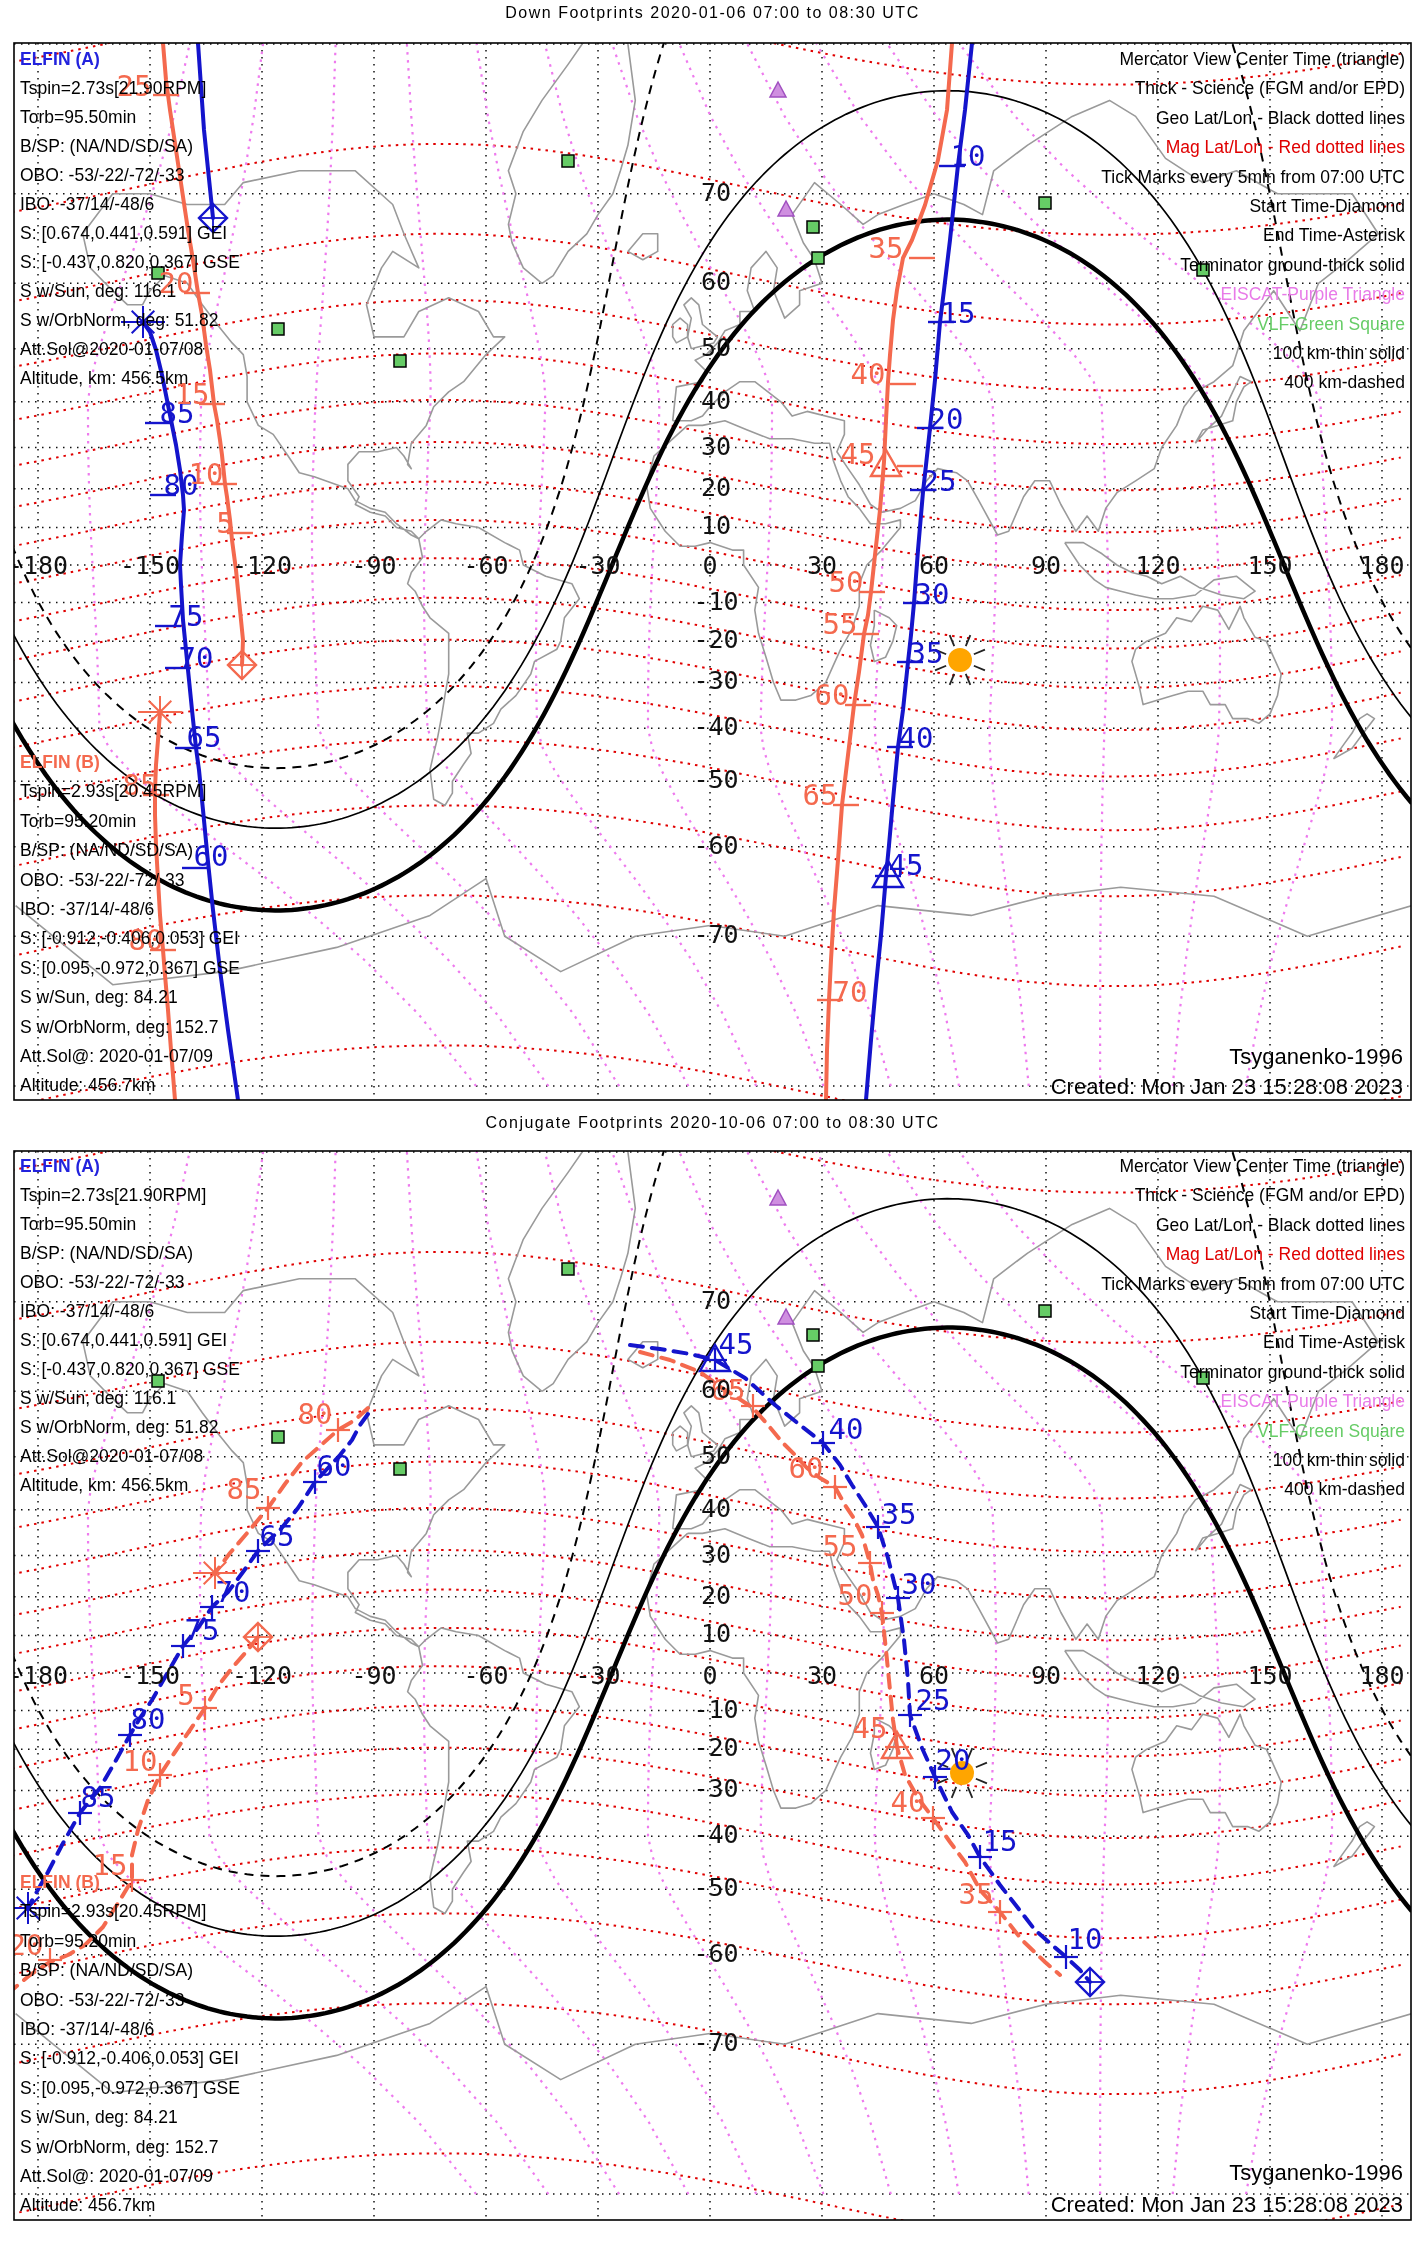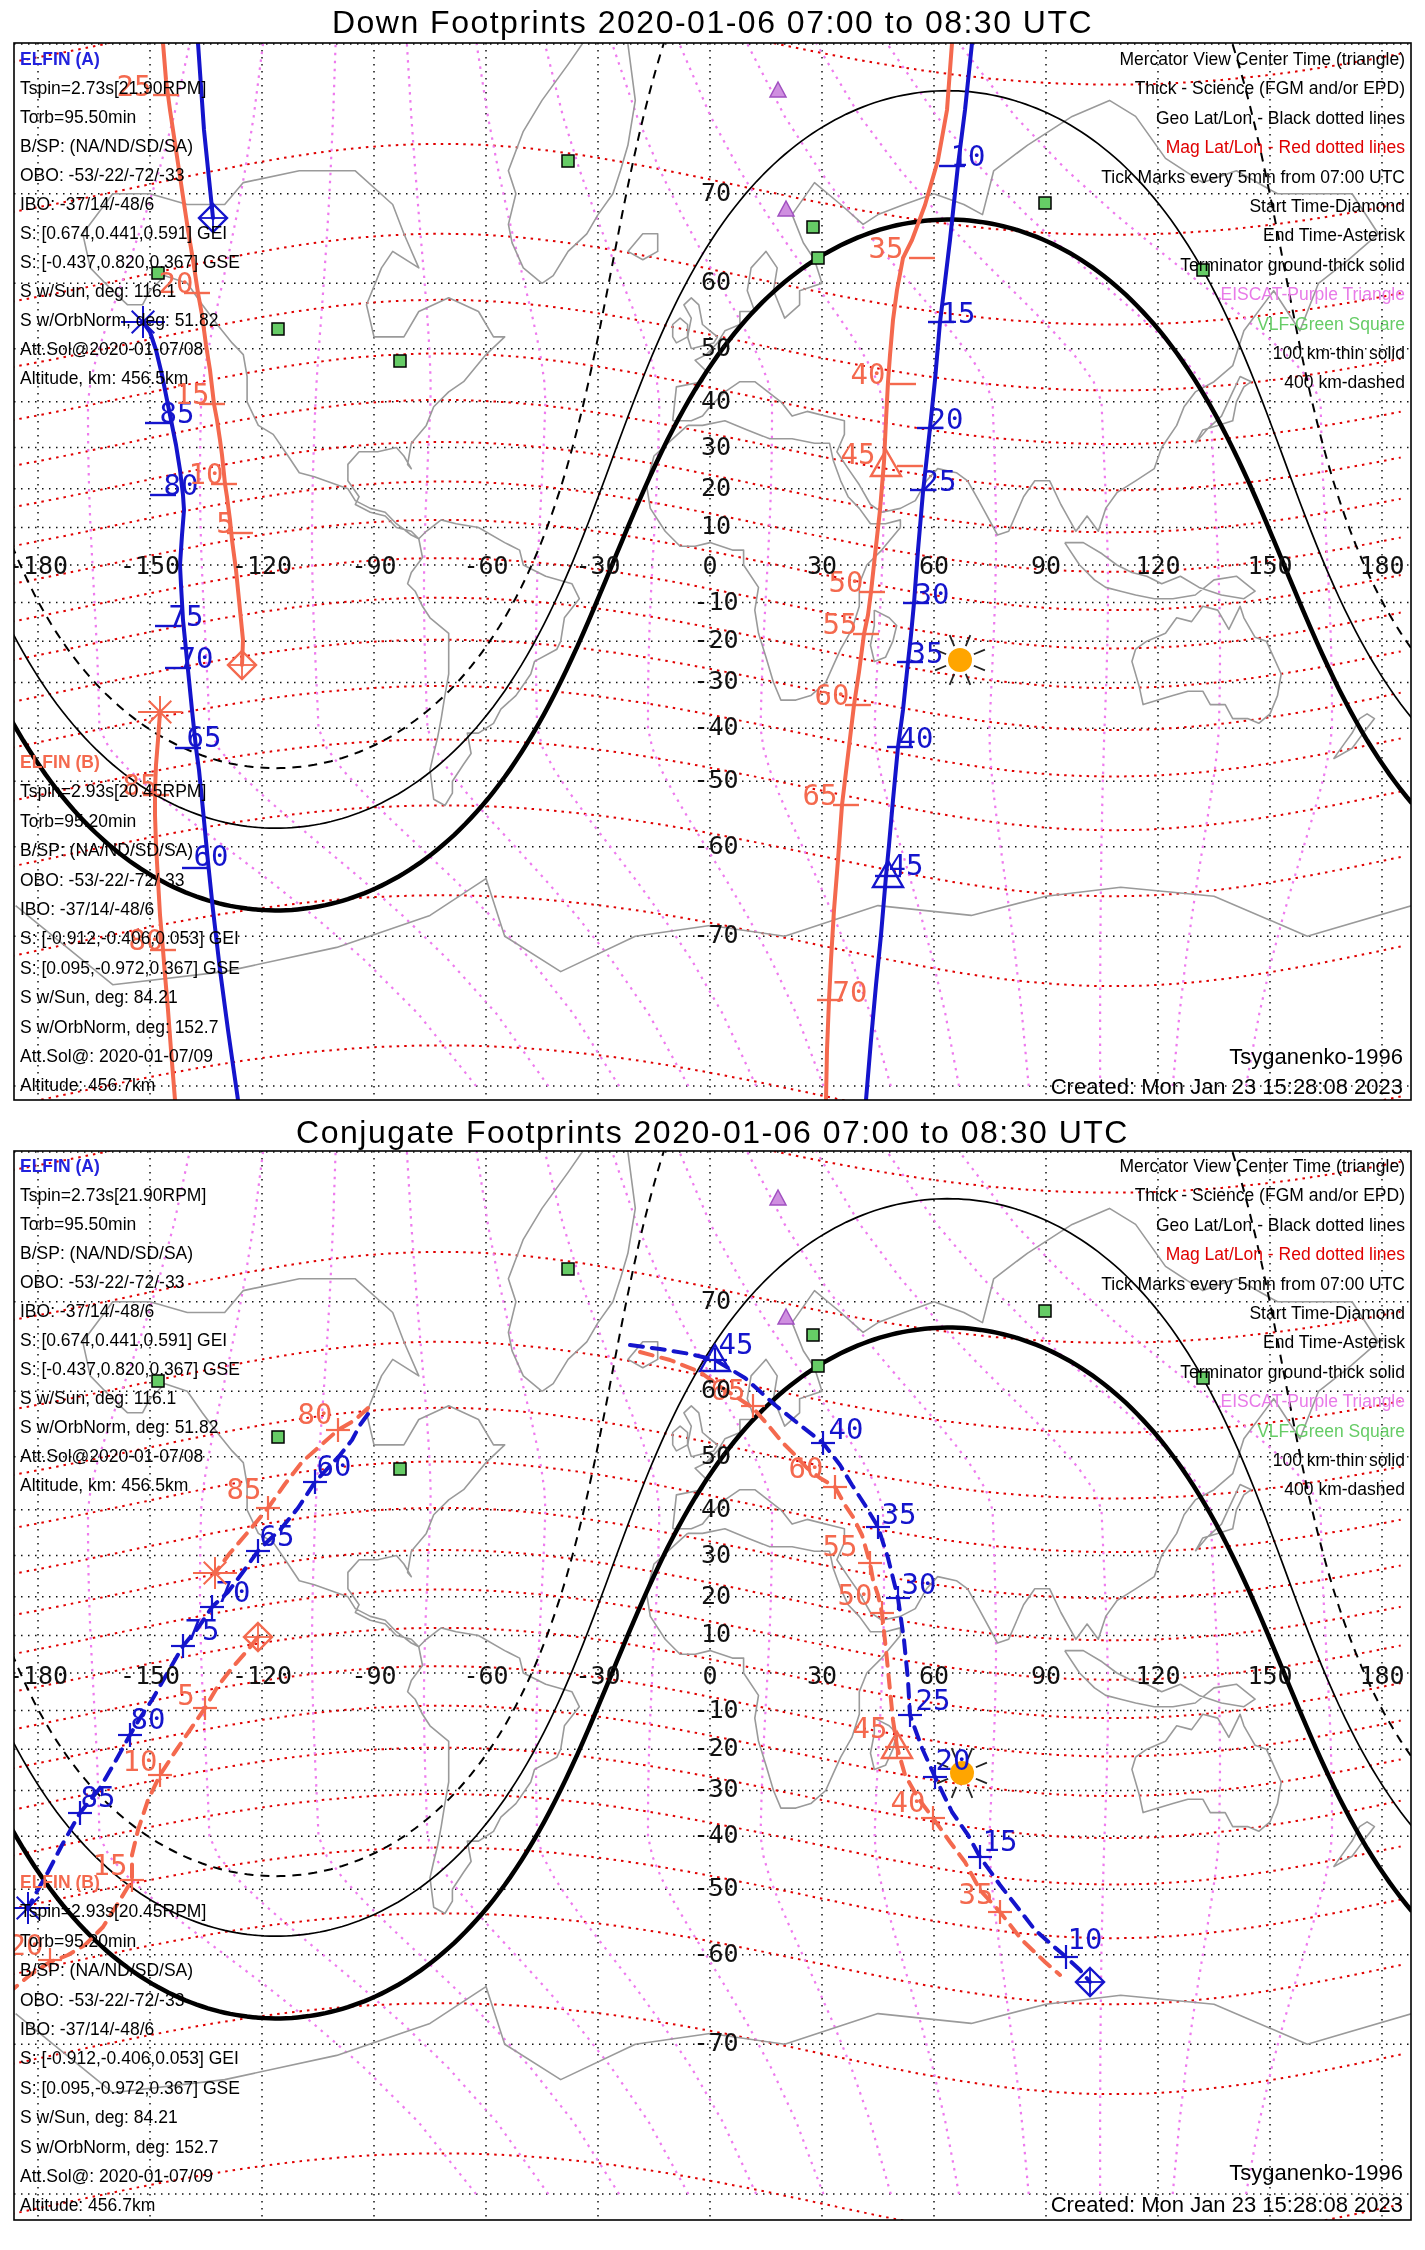--- a/index.html
+++ b/index.html
@@ -1,19 +1,19 @@
 <!DOCTYPE html>
 <html><head>
 <meta charset="utf-8">
 <style>
   html,body{margin:0;padding:0;background:#ffffff;}
   .page{position:relative;width:1425px;height:2250px;background:#ffffff;overflow:hidden;
         font-family:"Liberation Sans",sans-serif;}
   svg{position:absolute;left:0;top:0;}
-  .ptitle{position:absolute;left:0;width:1425px;text-align:center;font-size:32px;
+  .ptitle{position:absolute;left:0;width:1425px;text-align:center;font-size:16px;
           letter-spacing:1.5px;color:#000;font-family:"Liberation Sans",sans-serif;}
   .oline{position:absolute;white-space:pre;font-size:17.5px;line-height:17.5px;color:#000;
          font-family:"Liberation Sans",sans-serif;}
   .rline{text-align:right;right:20px;}
   .credit{position:absolute;right:22px;white-space:pre;font-size:22px;color:#000;
           font-family:"Liberation Sans",sans-serif;}
 </style>
 </head>
 <body>
 
@@ -524,21 +524,21 @@
             <text x="1045.9969999999998" y="1677" text-anchor="middle" fill="#111" font-size="25px" font-family="&quot;DejaVu Sans Mono&quot;,monospace" dominant-baseline="middle">90</text>
             <text x="1157.996" y="1677" text-anchor="middle" fill="#111" font-size="25px" font-family="&quot;DejaVu Sans Mono&quot;,monospace" dominant-baseline="middle">120</text>
             <text x="1269.995" y="1677" text-anchor="middle" fill="#111" font-size="25px" font-family="&quot;DejaVu Sans Mono&quot;,monospace" dominant-baseline="middle">150</text>
             <text x="1381.994" y="1677" text-anchor="middle" fill="#111" font-size="25px" font-family="&quot;DejaVu Sans Mono&quot;,monospace" dominant-baseline="middle">180</text>
           </g>
         </g>
         <rect x="14" y="1151" width="1397" height="1069" fill="none" stroke="#000" stroke-width="1.6"></rect>
       </g>
     </svg>
   <div class="ptitle" id="title-top" style="top:4px">Down Footprints 2020-01-06 07:00 to 08:30 UTC</div>
-  <div class="ptitle" id="title-bottom" style="top:1114px">Conjugate Footprints 2020-01-06 07:00 to 08:30 UTC</div>
+  <div class="ptitle" id="title-bottom" style="top:1114px">Conjugate Footprints 2020-10-06 07:00 to 08:30 UTC</div>
 <div class="oline" style="top: 51px; left: 20px; color: rgb(34, 34, 221); font-weight: bold;">ELFIN (A)</div>
     <div class="oline" style="top: 80px; left: 20px; color: rgb(0, 0, 0);">Tspin=2.73s[21.90RPM]</div>
     <div class="oline" style="top: 109px; left: 20px; color: rgb(0, 0, 0);">Torb=95.50min</div>
     <div class="oline" style="top: 138px; left: 20px; color: rgb(0, 0, 0);">B/SP: (NA/ND/SD/SA)</div>
     <div class="oline" style="top: 167px; left: 20px; color: rgb(0, 0, 0);">OBO: -53/-22/-72/-33</div>
     <div class="oline" style="top: 196px; left: 20px; color: rgb(0, 0, 0);">IBO: -37/14/-48/6</div>
     <div class="oline" style="top: 225px; left: 20px; color: rgb(0, 0, 0);">S: [0.674,0.441,0.591] GEI</div>
     <div class="oline" style="top: 254px; left: 20px; color: rgb(0, 0, 0);">S: [-0.437,0.820,0.367] GSE</div>
     <div class="oline" style="top: 283px; left: 20px; color: rgb(0, 0, 0);">S w/Sun, deg: 116.1</div>
     <div class="oline" style="top: 312px; left: 20px; color: rgb(0, 0, 0);">S w/OrbNorm, deg: 51.82</div>

